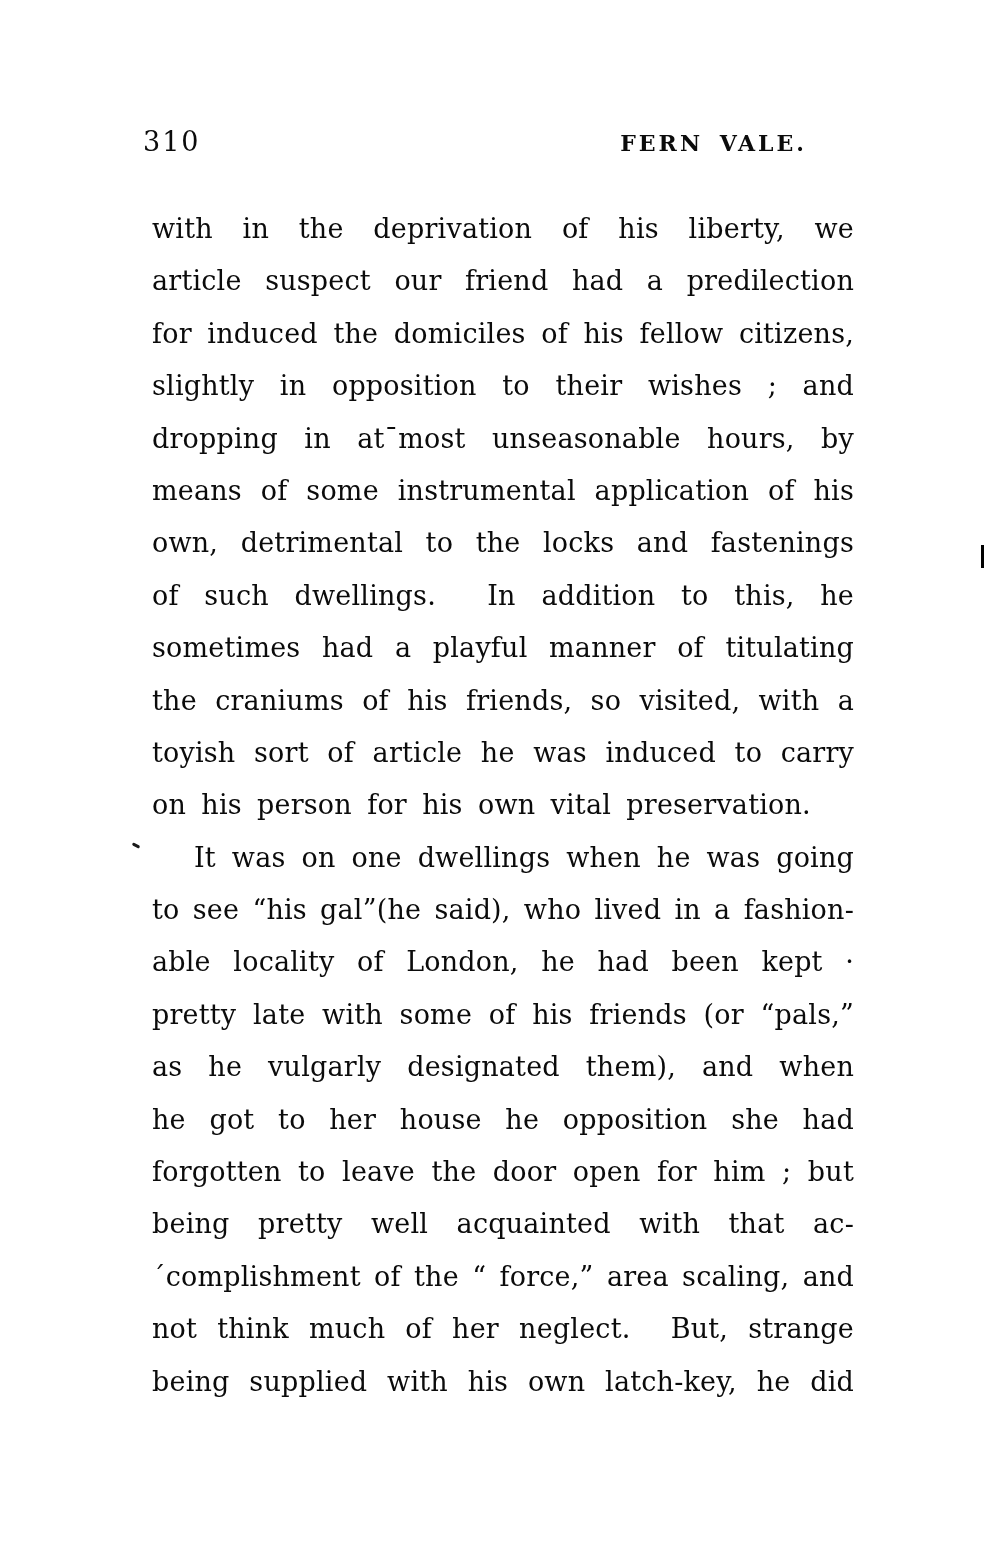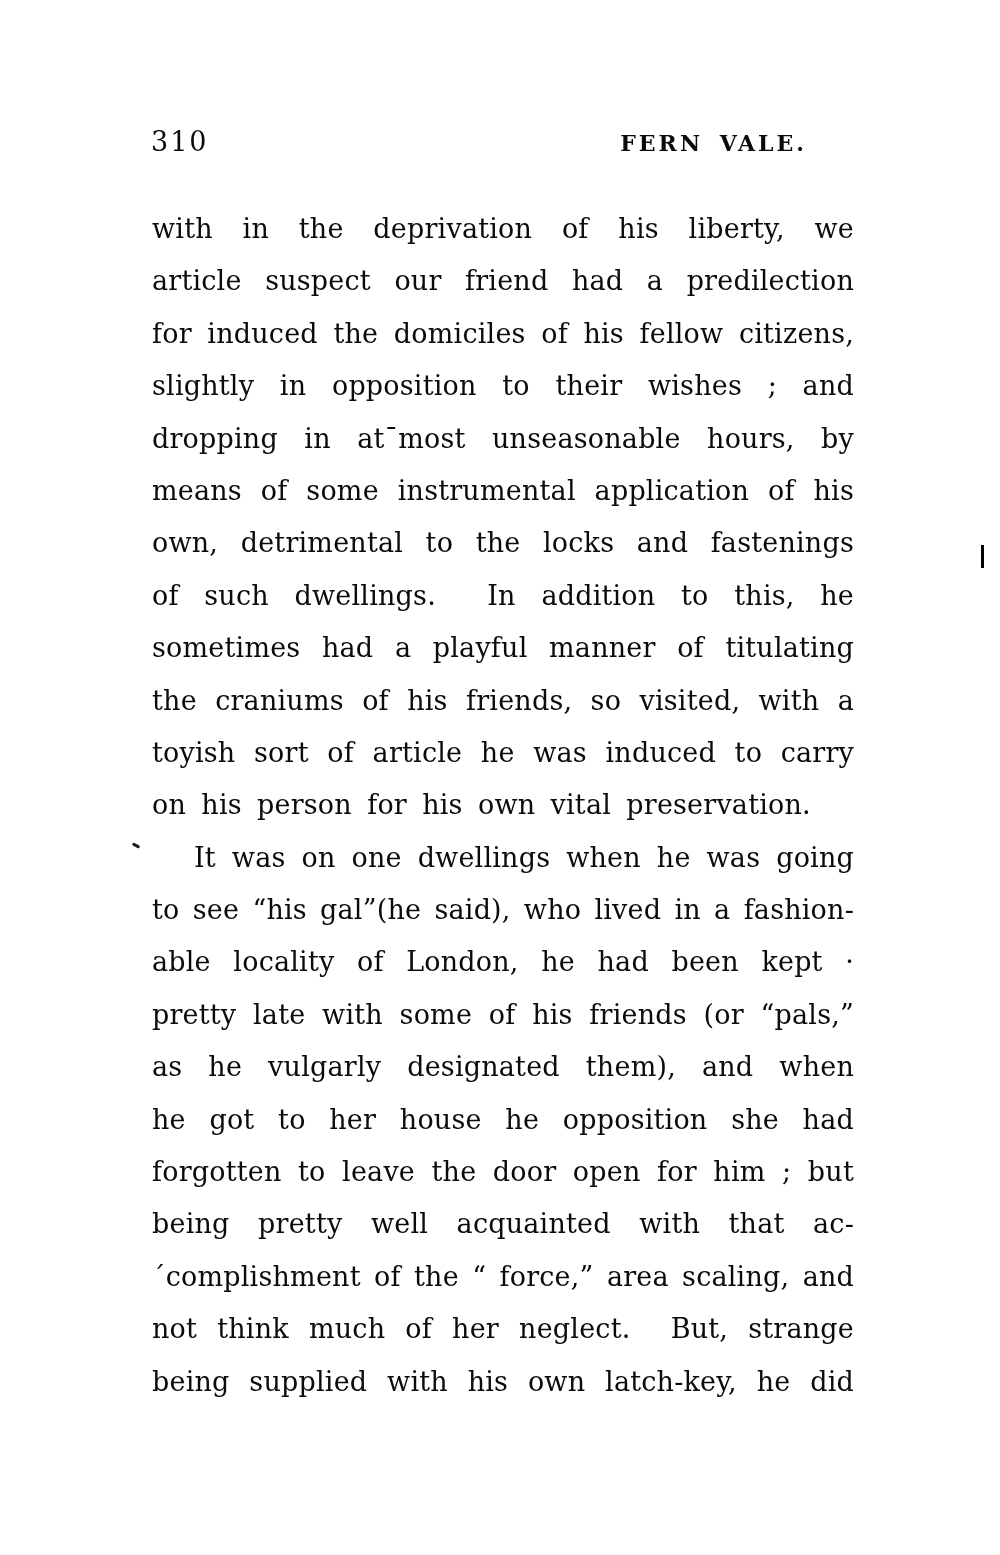--- a/index.html
+++ b/index.html
@@ -18,21 +18,21 @@
   }
   .header {
     position: absolute;
     left: 143px;
     top: 126px;
     width: 702px;
     height: 42px;
   }
   .pagenum {
     position: absolute;
-    left: 8px;
+    left: 0;
     top: 0;
     font-size: 27px;
     letter-spacing: 2px;
   }
   .running-title {
     text-align: right;
     font-size: 22px;
     font-weight: bold;
     letter-spacing: 3px;
     padding-top: 4px;

